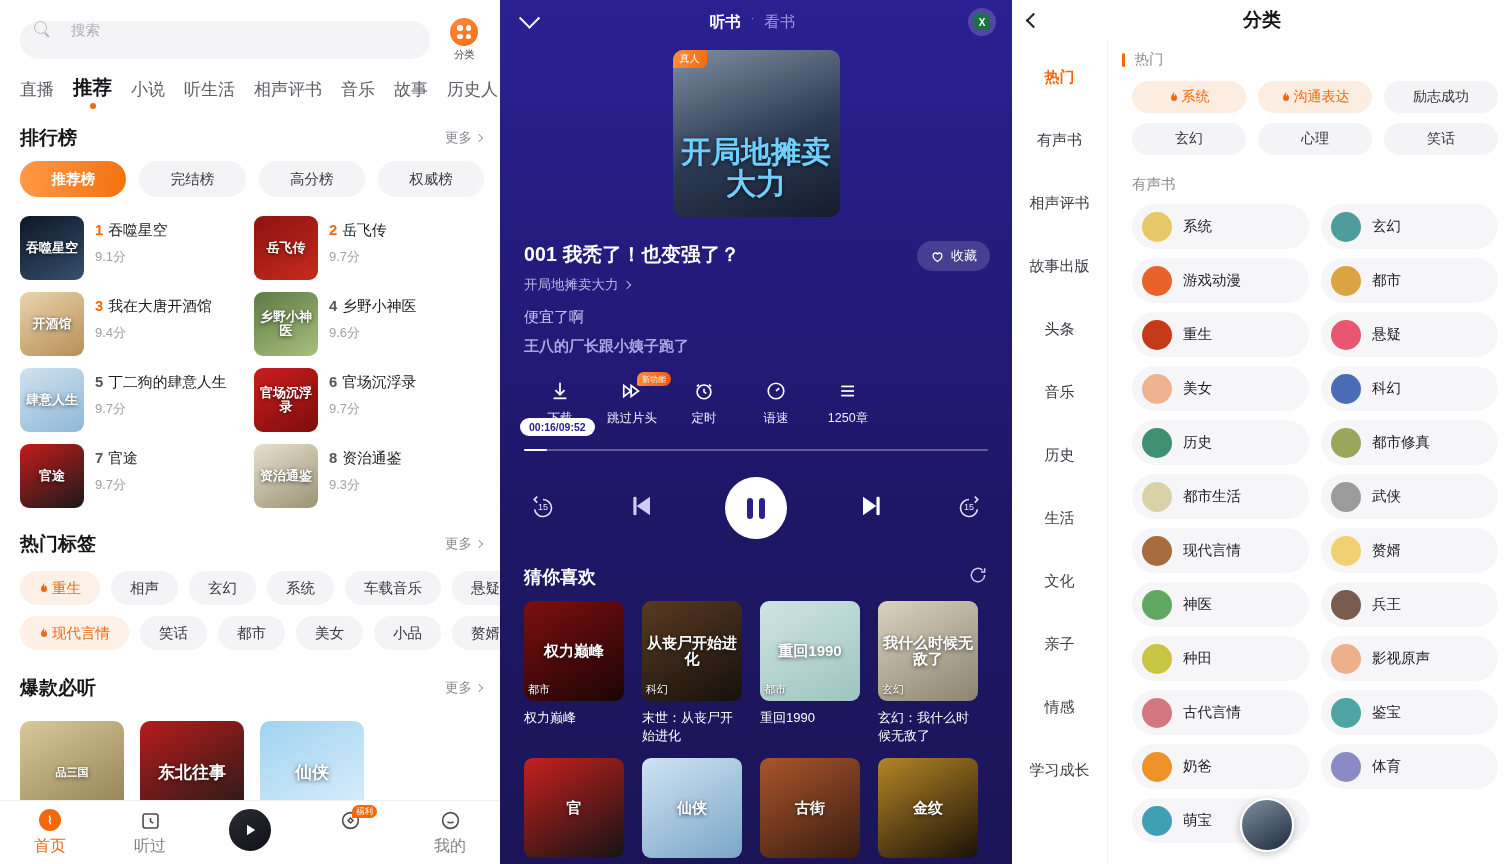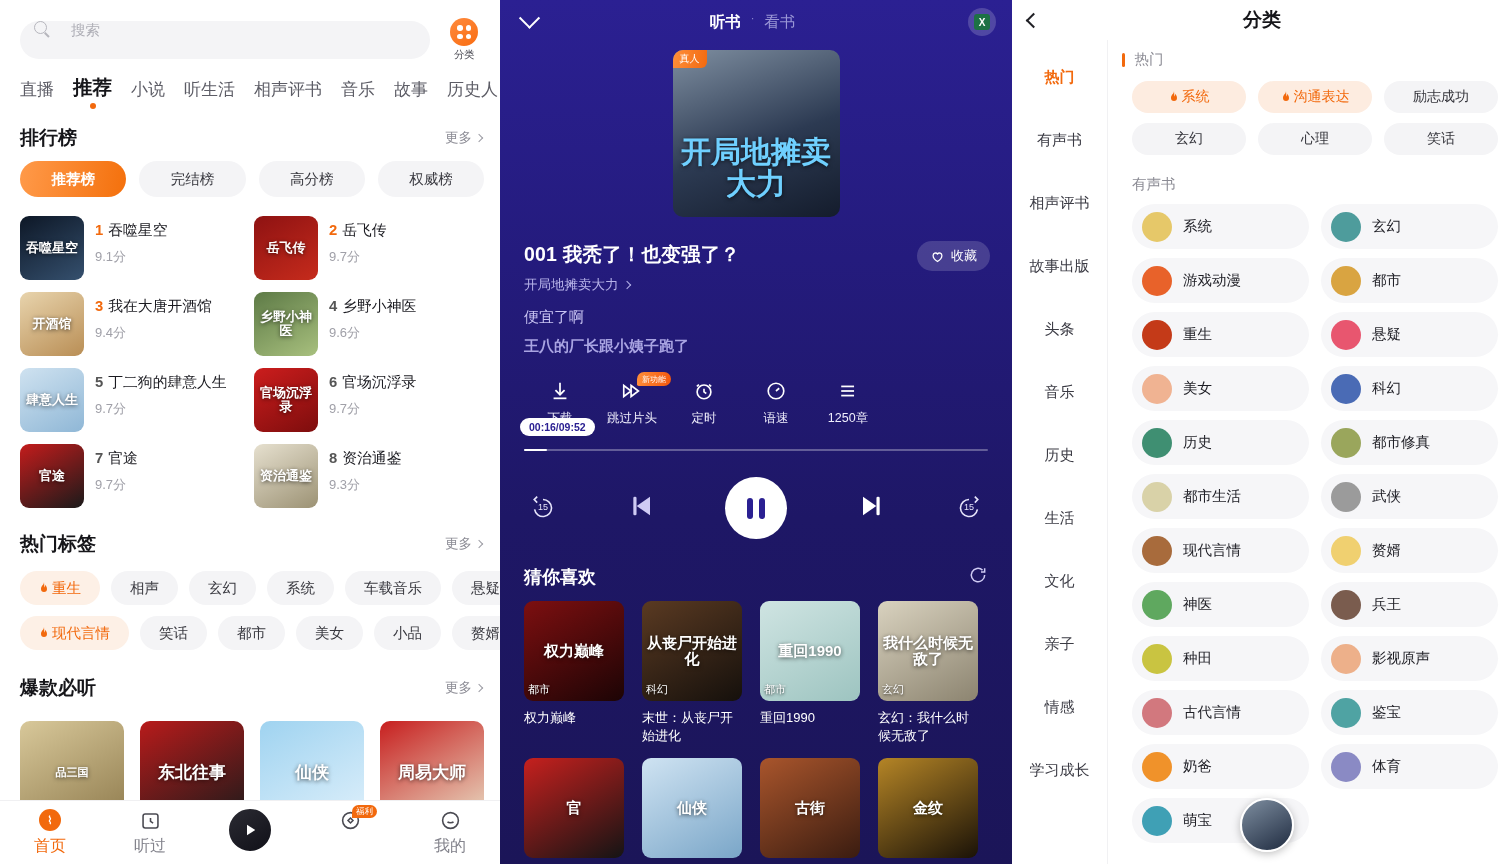--- a/index.html
+++ b/index.html
@@ -436,25 +436,20 @@
         <div class="hot-card" style="background: linear-gradient(150deg, rgb(184, 27, 27), rgb(26, 26, 26));">
           <div class="art">
             <div class="txt" style="font-size:17px;">东北往事</div>
           </div>
         </div>
         <div class="hot-card" style="background: linear-gradient(150deg, rgb(159, 211, 240), rgb(223, 240, 251));">
           <div class="art">
             <div class="txt" style="font-size:17px;">仙侠</div>
           </div>
         </div>
-        <div class="hot-card" style="background: linear-gradient(150deg, rgb(199, 31, 31), rgb(233, 223, 198));">
-          <div class="art">
-            <div class="txt" style="font-size:17px;">周易大师</div>
-          </div>
-        </div>
       </div>
 
     <div class="tabbar">
       <div class="tb on">
         <div class="ic">
           <div style="width:22px;height:22px;border-radius:50%;background:#f2690d;color:#fff;font-size:11px;display:flex;align-items:center;justify-content:center;font-weight:bold;">⌇</div>
         </div>
         <div class="tl">首页</div>
       </div>
       <div class="tb">

